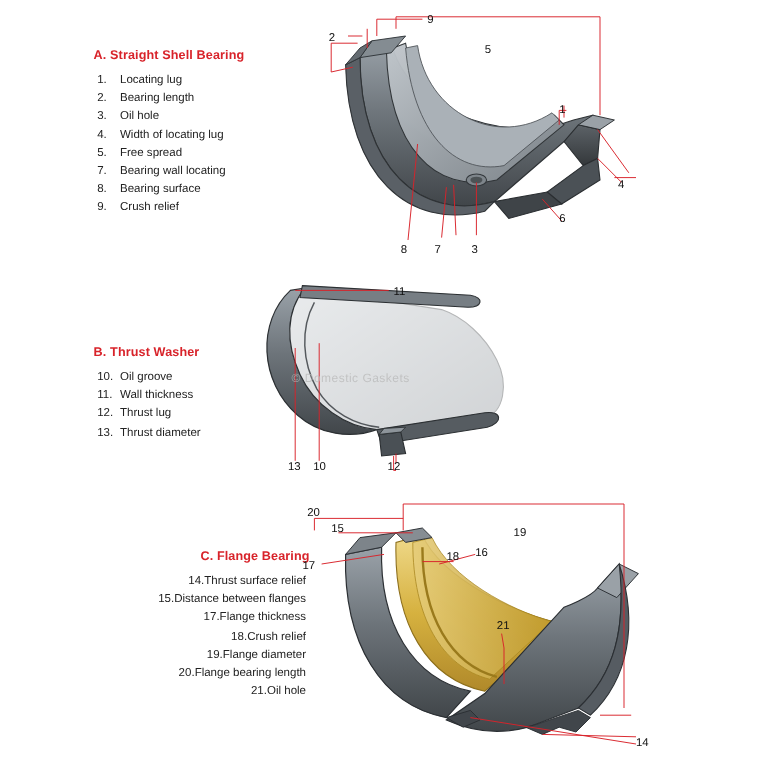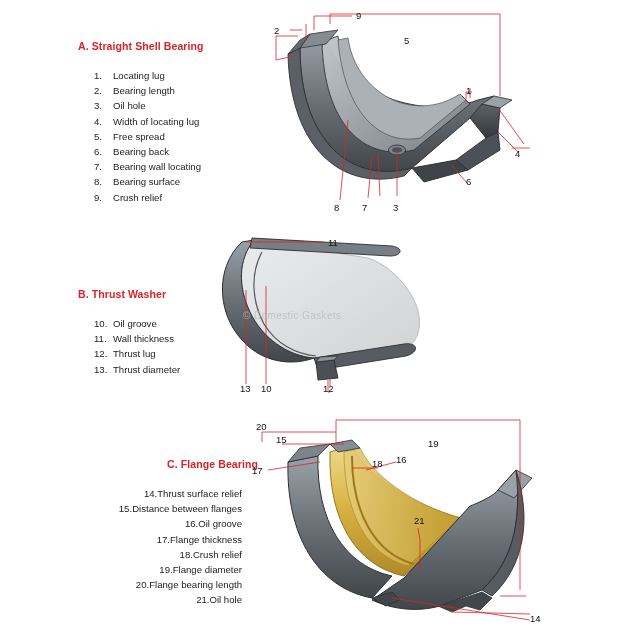--- a/index.html
+++ b/index.html
@@ -28,21 +28,21 @@
   }
   .legend-title {
     color: #d8232a;
     font-weight: bold;
     font-size: 10.5px;
     margin: 0 0 7px 0;
     letter-spacing: 0.1px;
   }
   .legend ol {
     list-style: none;
-    margin: 16px;
+    margin: 3px;
     padding: 0;
   }
   .legend li {
     font-size: 9.6px;
     line-height: 15.2px;
     color: #222;
     white-space: nowrap;
   }
   .legend li .num {
     display: inline-block;
@@ -89,21 +89,20 @@
 <div class="page">
 
   <div class="legend" id="legend-a">
     <div class="legend-title">A. Straight Shell Bearing</div>
     <ol>
       <li><span class="num">1.</span><span>Locating lug</span></li>
       <li><span class="num">2.</span><span>Bearing length</span></li>
       <li><span class="num">3.</span><span>Oil hole</span></li>
       <li><span class="num">4.</span><span>Width of locating lug</span></li>
       <li><span class="num">5.</span><span>Free spread</span></li>
-      <li><span class="num">6.</span><span>Bearing back</span></li>
       <li><span class="num">7.</span><span>Bearing wall locating</span></li>
       <li><span class="num">8.</span><span>Bearing surface</span></li>
       <li><span class="num">9.</span><span>Crush relief</span></li>
     </ol>
   </div>
 
   <div class="legend" id="legend-b">
     <div class="legend-title">B. Thrust Washer</div>
     <ol>
       <li><span class="num">10.</span><span>Oil groove</span></li>
@@ -111,21 +110,20 @@
       <li><span class="num">12.</span><span>Thrust lug</span></li>
       <li><span class="num">13.</span><span>Thrust diameter</span></li>
     </ol>
   </div>
 
   <div class="legend" id="legend-c">
     <div class="legend-title">C. Flange Bearing</div>
     <ol>
       <li><span class="num">14.</span><span>Thrust surface relief</span></li>
       <li><span class="num">15.</span><span>Distance between flanges</span></li>
-      <li><span class="num">16.</span><span>Oil groove</span></li>
       <li><span class="num">17.</span><span>Flange thickness</span></li>
       <li><span class="num">18.</span><span>Crush relief</span></li>
       <li><span class="num">19.</span><span>Flange diameter</span></li>
       <li><span class="num">20.</span><span>Flange bearing length</span></li>
       <li><span class="num">21.</span><span>Oil hole</span></li>
     </ol>
   </div>
 
   <svg class="art" viewBox="0 0 640 640">
     <defs>

